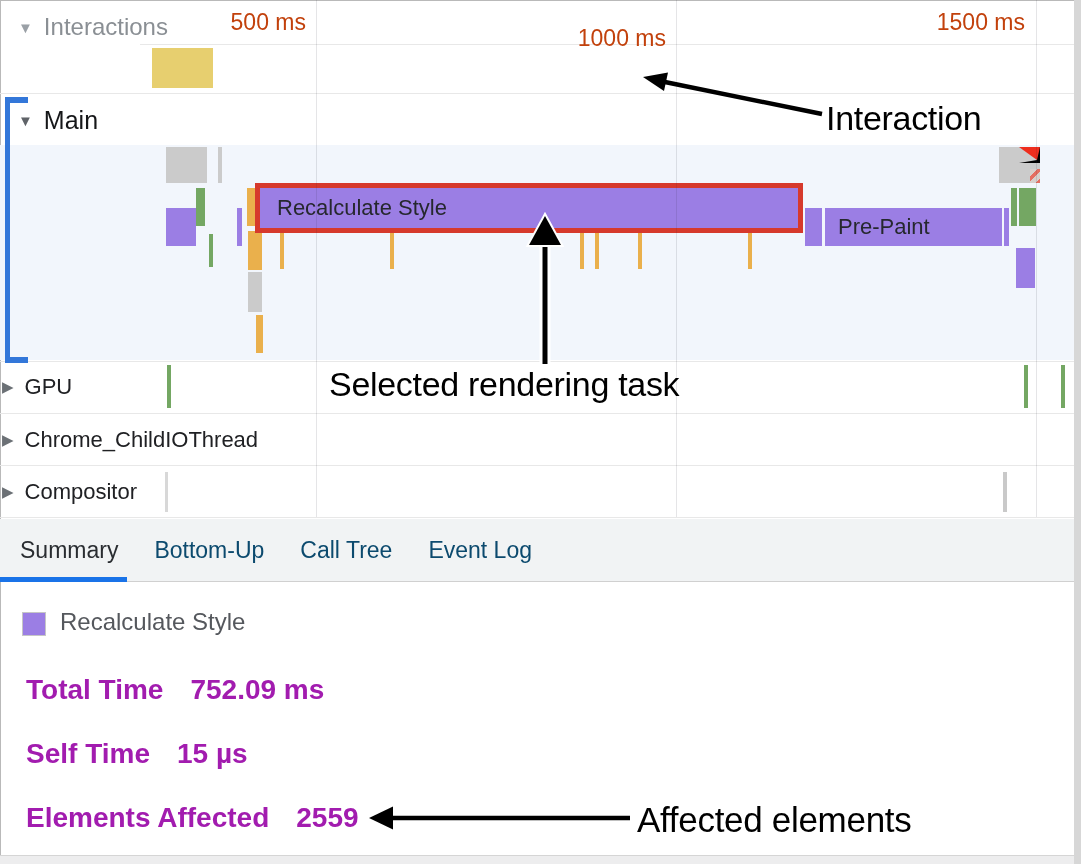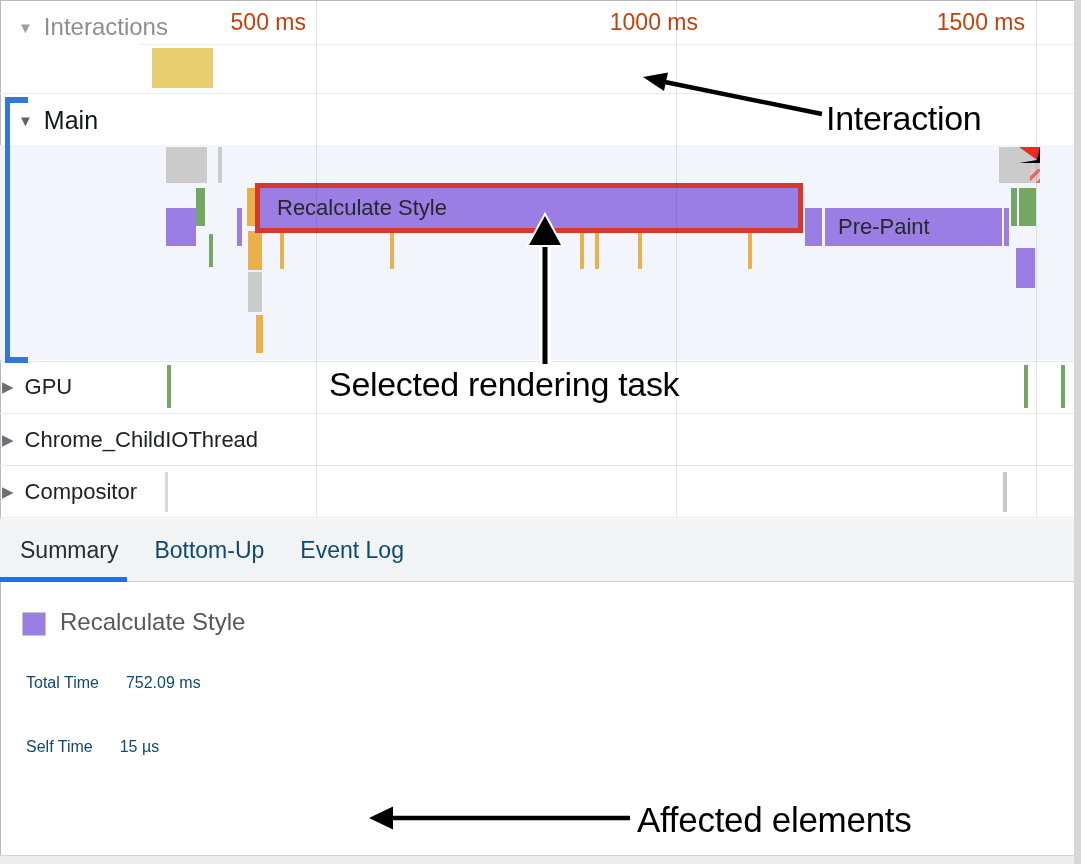--- a/index.html
+++ b/index.html
@@ -43,21 +43,21 @@
   .prepaint-label{line-height:37px;padding-left:13px;color:#26282e;}
   
   .tabbar{left:0;top:519px;width:1081px;height:63px;background:#f1f3f4;border-bottom:1px solid #d0d0d0;
     box-sizing:border-box;display:flex;align-items:center;padding-left:20px;z-index:2;}
   .tab{font-size:23px;color:#0c4a6e;margin-right:36px;line-height:62px;}
   .tab.active{color:#2a2d31;}
   .tab-underline{left:0;top:577px;width:127px;height:5px;background:var(--accent-blue);z-index:3;}
   
   .swatch{left:22px;top:612px;width:24px;height:24px;background:var(--event-purple);border:1px solid #c6c6c6;box-sizing:border-box;}
   .sum-title{left:60px;top:608px;font-size:24px;color:#55585d;}
-  .sum-row{position:absolute;left:26px;font-size:16px;color:#0c4a6e;white-space:nowrap;}
+  .sum-row{position:absolute;left:26px;font-size:28px;color:#a21caf;white-space:nowrap;font-weight:bold;}
   .sum-row .val{margin-left:27px;}
   .bottom-strip{left:0;top:855px;width:1081px;height:9px;background:#ededee;border-top:1px solid #d5d5d5;box-sizing:border-box;}
   .right-strip{left:1074px;top:0;width:7px;height:864px;background:#d7d7d7;z-index:7;}
   
   .overlay{position:absolute;left:0;top:0;z-index:10;pointer-events:none;}
   .anno{position:absolute;font-size:34px;color:#000;letter-spacing:-0.3px;white-space:nowrap;z-index:11;}
 </style>
 </head>
 <body>
 
@@ -69,21 +69,21 @@
   <div class="abs bracket" style="left:5px;top:357px;width:23px;height:6px;"></div>
 
   <div class="hsep" style="left:140px;top:44px;width:941px;"></div>
   <div class="hsep" style="left:0;top:93px;width:1081px;"></div>
   <div class="hsep" style="left:0;top:361px;width:1081px;"></div>
   <div class="hsep" style="left:0;top:413px;width:1081px;"></div>
   <div class="hsep" style="left:0;top:465px;width:1081px;"></div>
   <div class="hsep" style="left:0;top:517px;width:1081px;"></div>
 
   <span class="time-label" style="left:306px;top:9px;">500 ms</span>
-  <span class="time-label" style="left:666px;top:9px;margin-left:32px;">1000 ms</span>
+  <span class="time-label" style="left:666px;top:25px;">1000 ms</span>
   <span class="time-label" style="left:1025px;top:9px;">1500 ms</span>
   <div class="gridline" style="left:316px;"></div>
   <div class="gridline" style="left:676px;"></div>
   <div class="gridline" style="left:1036px;"></div>
 
   <div class="track-header hdr-interactions">
     <span class="tri">▼</span><span>Interactions</span>
   </div>
   <div class="track-header hdr-main">
     <span class="tri" style="color:#5f6368;vertical-align:3px;">▼</span><span>Main</span>
@@ -136,31 +136,35 @@
 
   <div class="block b-green" style="left:167px;top:365px;width:4px;height:43px;"></div>
   <div class="block b-green" style="left:1024px;top:365px;width:4px;height:43px;"></div>
   <div class="block b-green" style="left:1061px;top:365px;width:4px;height:43px;"></div>
   <div class="block" style="left:165px;top:472px;width:3px;height:40px;background:#d8d8d8;"></div>
   <div class="block" style="left:1003px;top:472px;width:4px;height:40px;background:#c9c9c9;"></div>
 
   <div class="abs tabbar">
     <span class="tab active">Summary</span>
     <span class="tab">Bottom-Up</span>
+    <span class="tab">Call Tree</span>
     <span class="tab">Event Log</span>
   </div>
   <div class="abs tab-underline"></div>
 
   <div class="abs swatch"></div>
   <div class="abs sum-title">Recalculate Style</div>
   <div class="sum-row" style="top:674px;">
     <span>Total Time</span><span class="val">752.09 ms</span>
   </div>
   <div class="sum-row" style="top:738px;">
     <span>Self Time</span><span class="val">15 µs</span>
+  </div>
+  <div class="sum-row" style="top:802px;">
+    <span>Elements Affected</span><span class="val">2559</span>
   </div>
 
   <div class="abs bottom-strip"></div>
   <div class="abs right-strip"></div>
 
   <svg class="overlay" width="1081" height="864" viewBox="0 0 1081 864">
     <line x1="822" y1="114" x2="660" y2="81" stroke="#000" stroke-width="4.5"></line>
     <polygon points="643,77 668,72.5 664,91" fill="#000"></polygon>
     <line x1="545" y1="364" x2="545" y2="243" stroke="#fff" stroke-width="11"></line>
     <line x1="545" y1="364" x2="545" y2="243" stroke="#000" stroke-width="5"></line>

